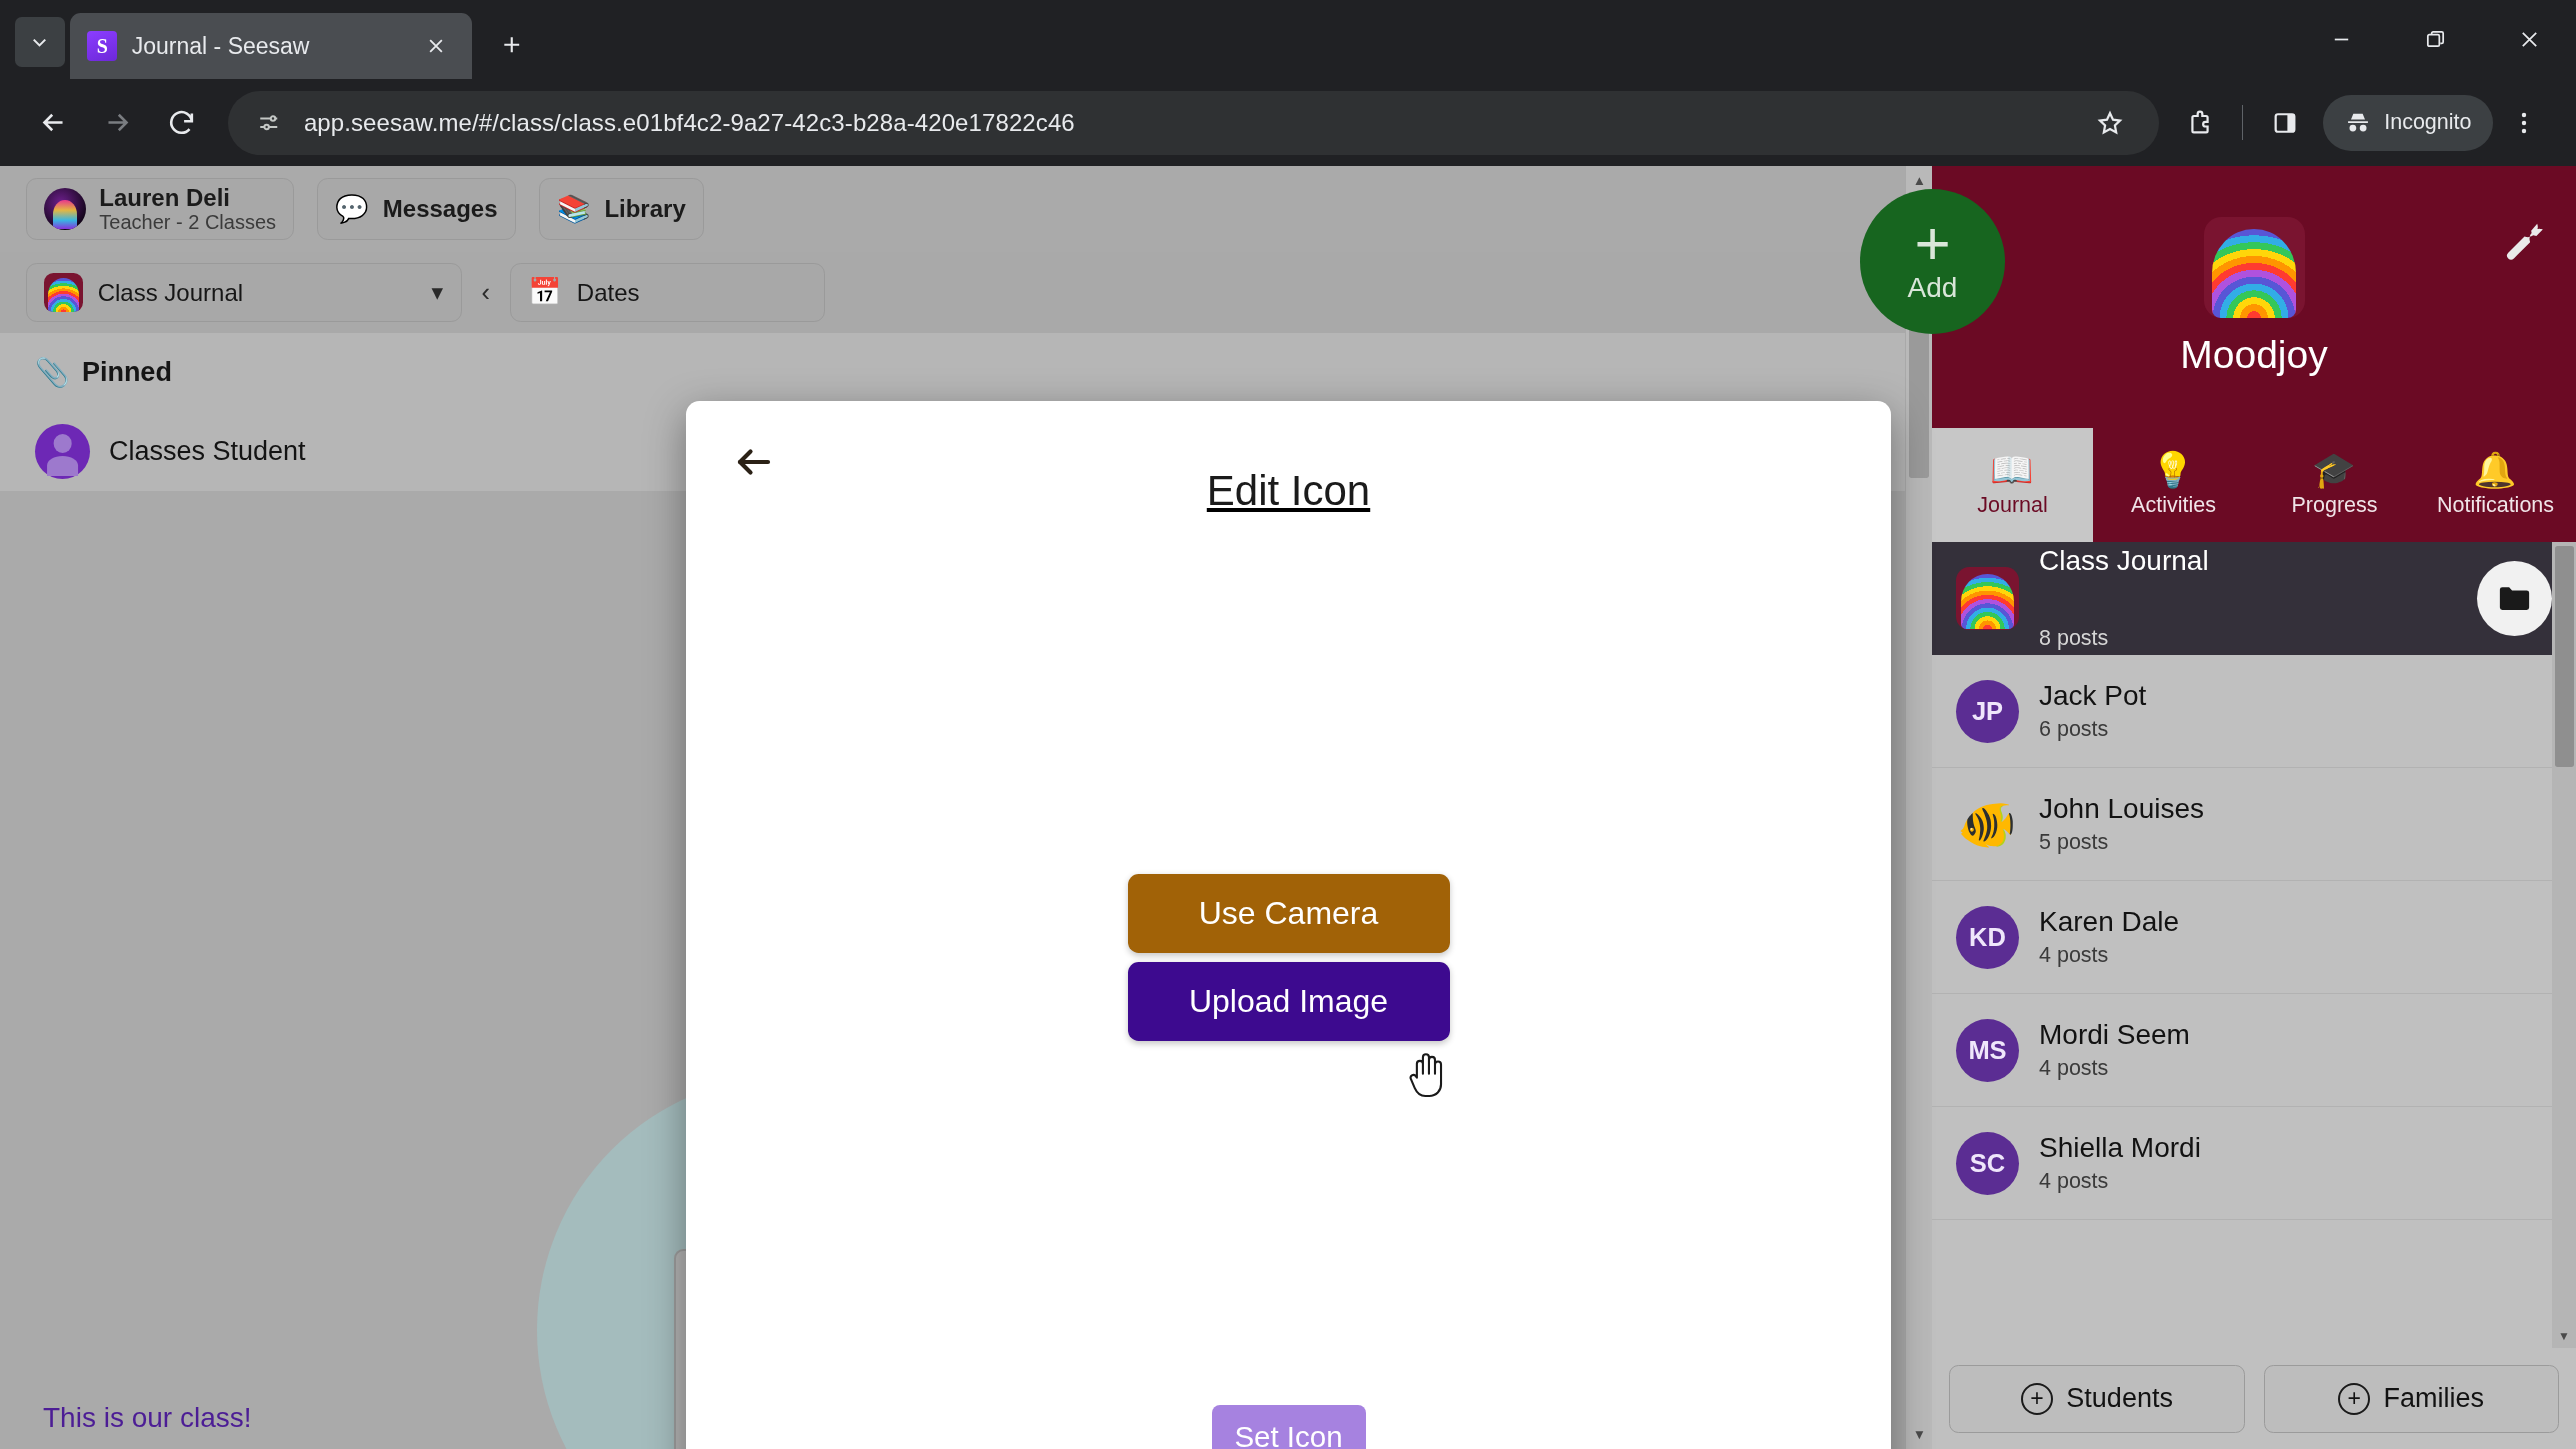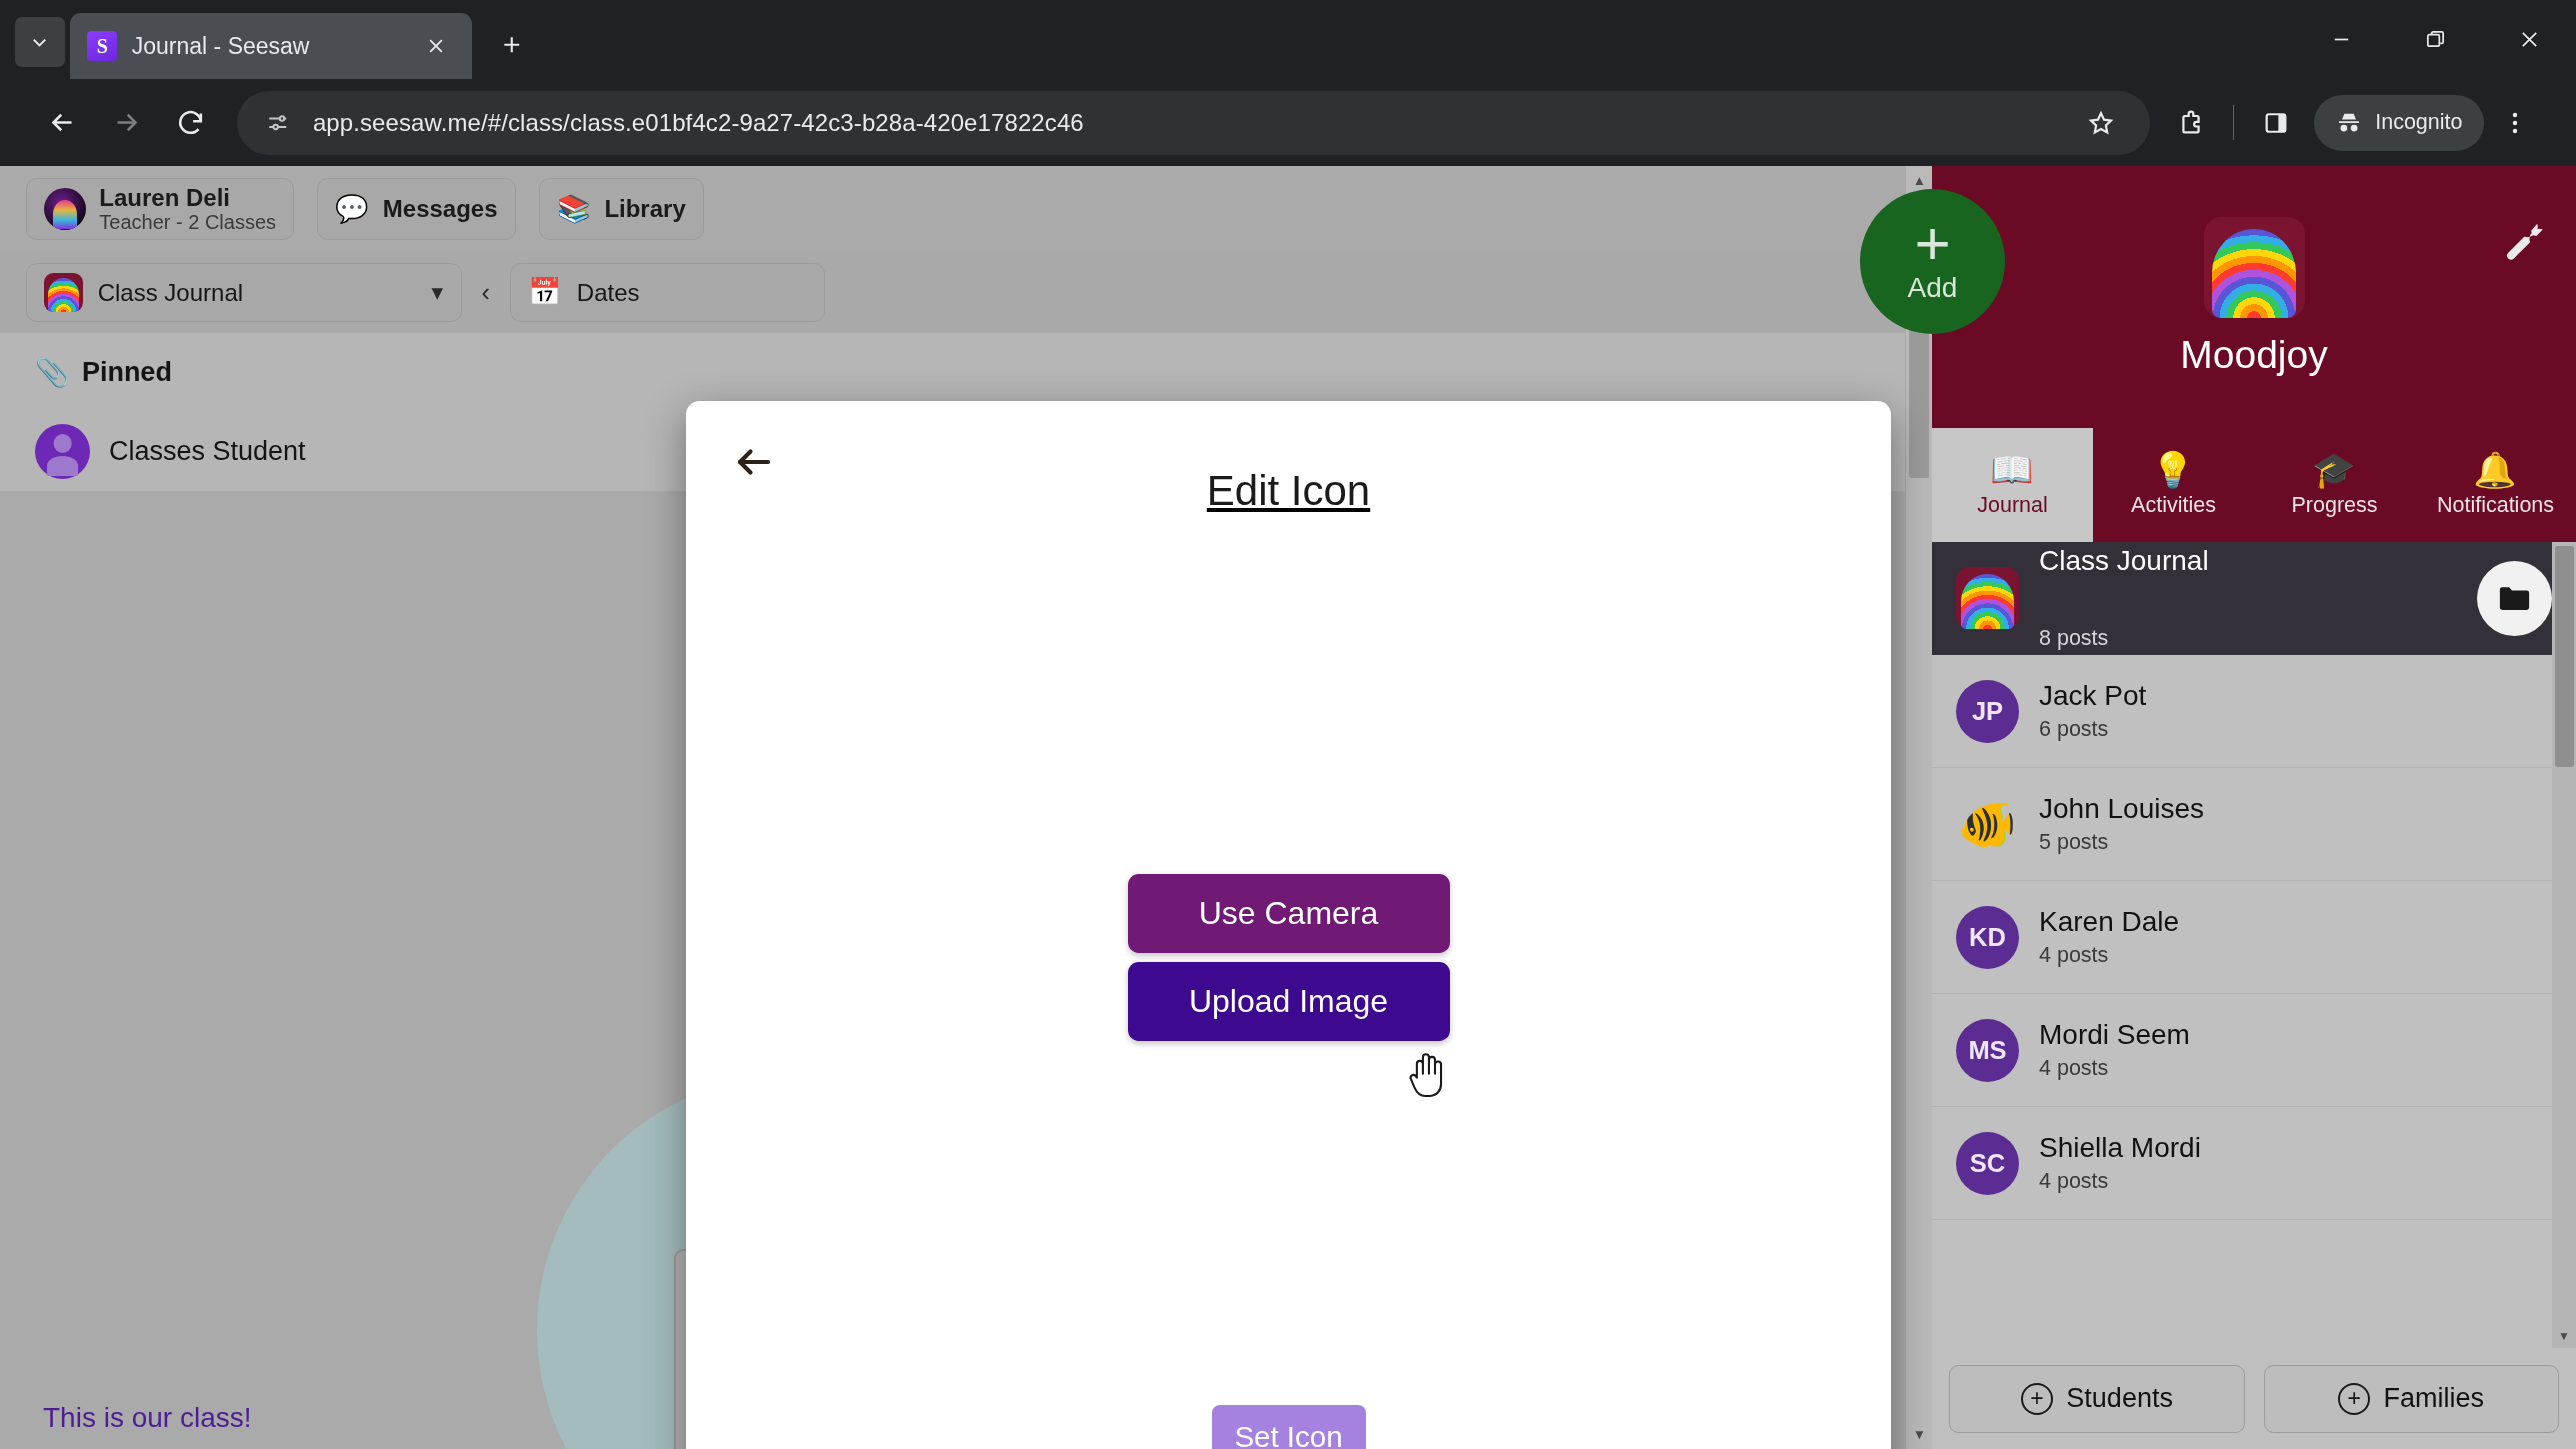--- a/index.html
+++ b/index.html
@@ -63,21 +63,21 @@
   .wc {
     width: 94px; height: 79px;
     display: flex; align-items: center; justify-content: center;
     color: #e8eaed;
   }
   .wc svg { width: 23px; height: 23px; }
 
   
   .toolbar {
     height: 87px; background: #202124;
-    display: flex; align-items: center; padding: 0 30px;
+    display: flex; align-items: center; padding: 0 21px;
   }
   .nav-btn {
     width: 64px; height: 64px; border-radius: 50%;
     display: flex; align-items: center; justify-content: center;
     color: #e8eaed; flex: none;
   }
   .nav-btn.dim { color: #7a7d81; }
   .nav-btn svg { width: 31px; height: 31px; }
 
   .omnibox {
@@ -364,21 +364,21 @@
   .modal-body {
     height: 885px; display: flex; flex-direction: column;
     align-items: center; justify-content: center; gap: 9.4px;
   }
   .btn-primary {
     width: 322px; height: 79px; border: none; border-radius: 10.7px;
     color: #ffffff; font-size: 32px; font-family: inherit;
     display: flex; align-items: center; justify-content: center;
     box-shadow: 0 2.7px 6.7px rgba(0,0,0,.22);
   }
-  .btn-camera { background: #701a75; }
+  .btn-camera { background: #a16207; }
   .btn-upload { background: #3d0a8f; }
 
   .modal-foot {
     height: 141px; display: flex; align-items: flex-start; justify-content: center;
     padding-top: 5.4px;
   }
   .btn-seticon {
     width: 154px; height: 64px; border: none; border-radius: 8px;
     background: #a682e0; color: #ffffff; font-size: 29.5px;
     font-family: inherit;

